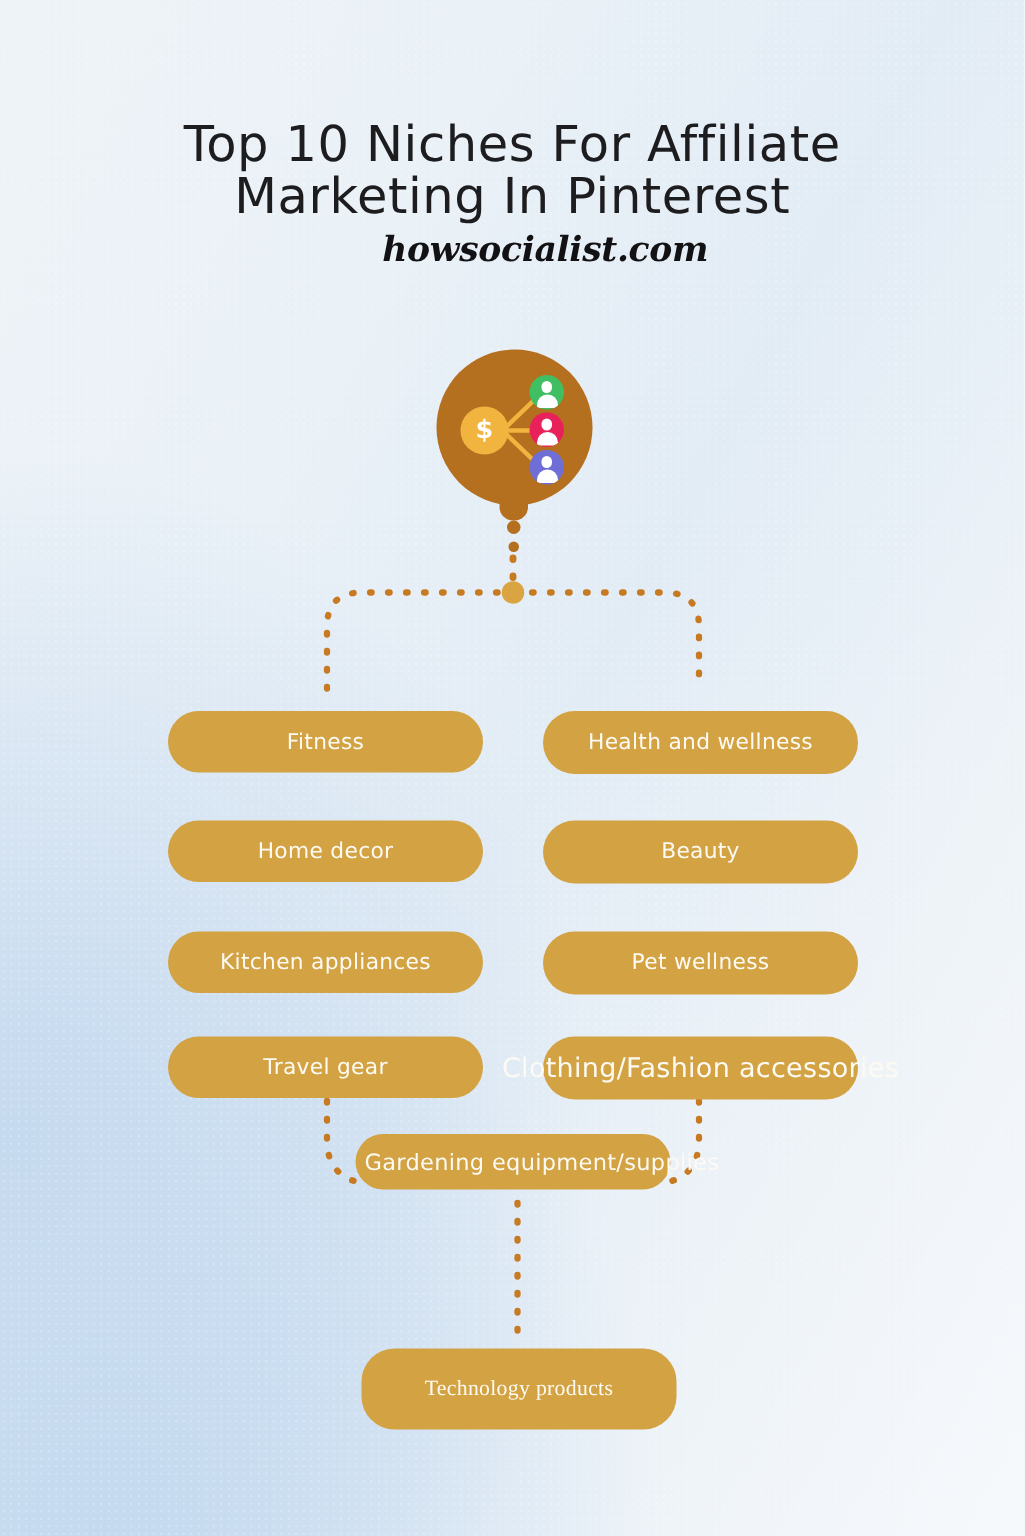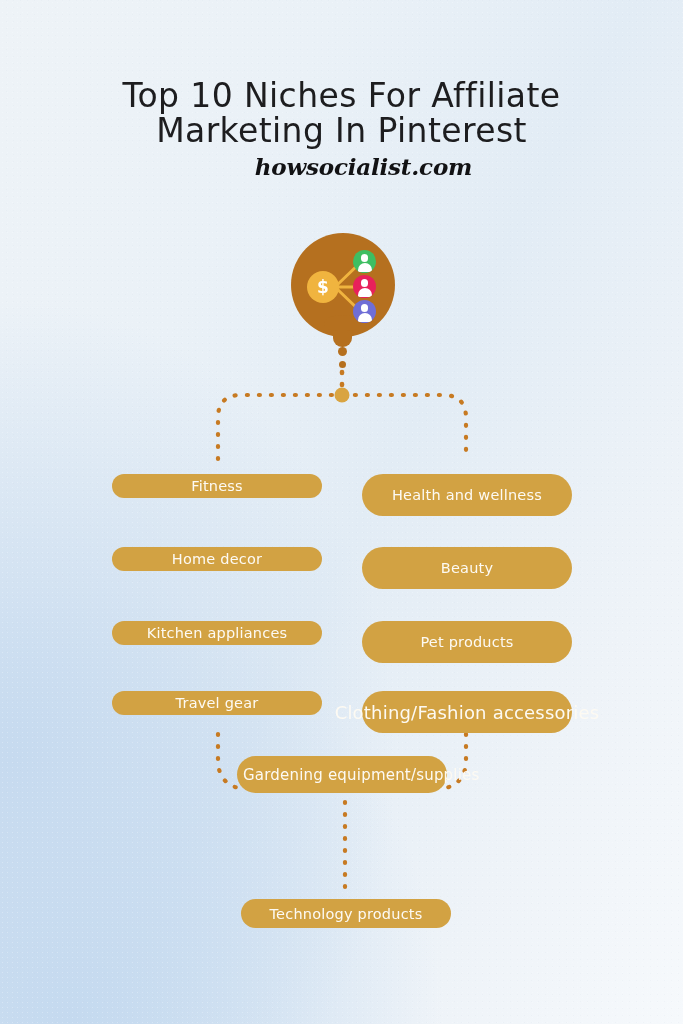--- a/index.html
+++ b/index.html
@@ -175,21 +175,21 @@
     border-radius: 22px;
     display: flex;
     align-items: center;
     justify-content: center;
     color: #fdfaf3;
     font-family: "DejaVu Sans", sans-serif;
     font-size: 14.5px;
     letter-spacing: 0.2px;
     white-space: nowrap;
   }
-  .pill.col-left  { left: 112px; width: 210px; height: 24px; }
+  .pill.col-left  { left: 112px; width: 210px; height: 41px; }
   .pill.col-right { left: 362px; width: 210px; height: 42px; }
 
   .pill.row-1 { top: 474px; }
   .pill.row-2 { top: 547px; }
   .pill.row-3 { top: 621px; }
   .pill.row-4 { top: 691px; }
 
   #pill-clothing { font-size: 18px; }
 
   #pill-gardening {
@@ -201,21 +201,22 @@
     font-size: 15px;
     justify-content: flex-start;
     padding-left: 6px;
     overflow: visible;
   }
 
   #pill-technology {
     left: 241px;
     top: 899px;
     width: 210px;
-    height: 29px;
+    height: 54px;
+    font-family: Liberation Serif, serif;
   }
 </style>
 </head>
 <body>
 
 <div id="poster">
 
   <div id="noise"></div>
 
   <div id="title-block">
@@ -268,19 +269,19 @@
     </div>
   </div>
 
   <div class="pill col-left row-1">Fitness</div>
   <div class="pill col-left row-2">Home decor</div>
   <div class="pill col-left row-4">Travel gear</div>
   <div class="pill col-left row-3">Kitchen appliances</div>
 
   <div class="pill col-right row-1">Health and wellness</div>
   <div class="pill col-right row-2">Beauty</div>
-  <div class="pill col-right row-3">Pet products</div>
+  <div class="pill col-right row-3">Pet wellness</div>
   <div class="pill col-right row-4" id="pill-clothing">Clothing/Fashion accessories</div>
 
   <div class="pill" id="pill-gardening">Gardening equipment/supplies</div>
   <div class="pill" id="pill-technology">Technology products</div>
 
 </div>
 
 </body></html>

